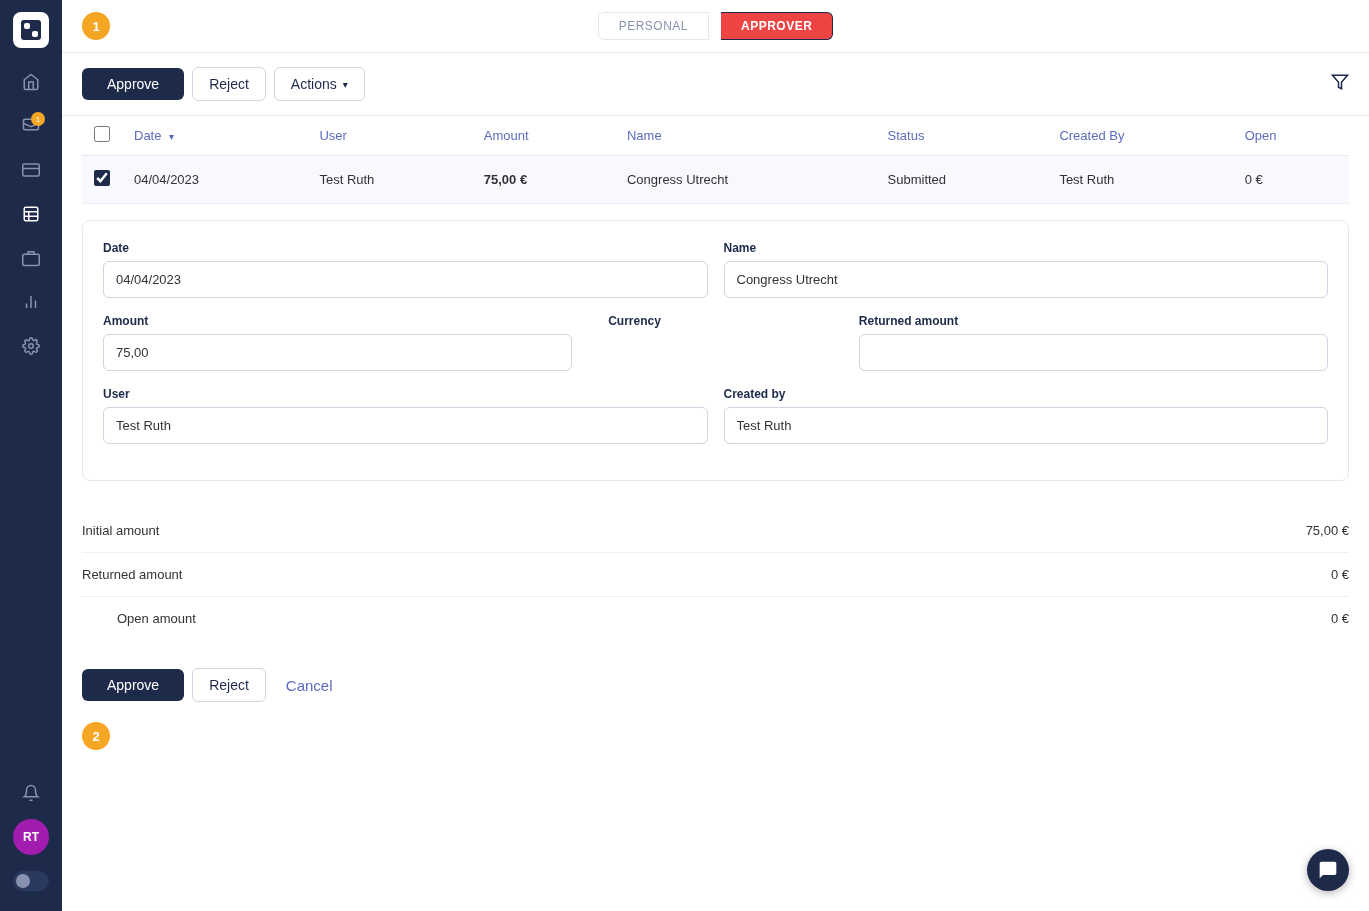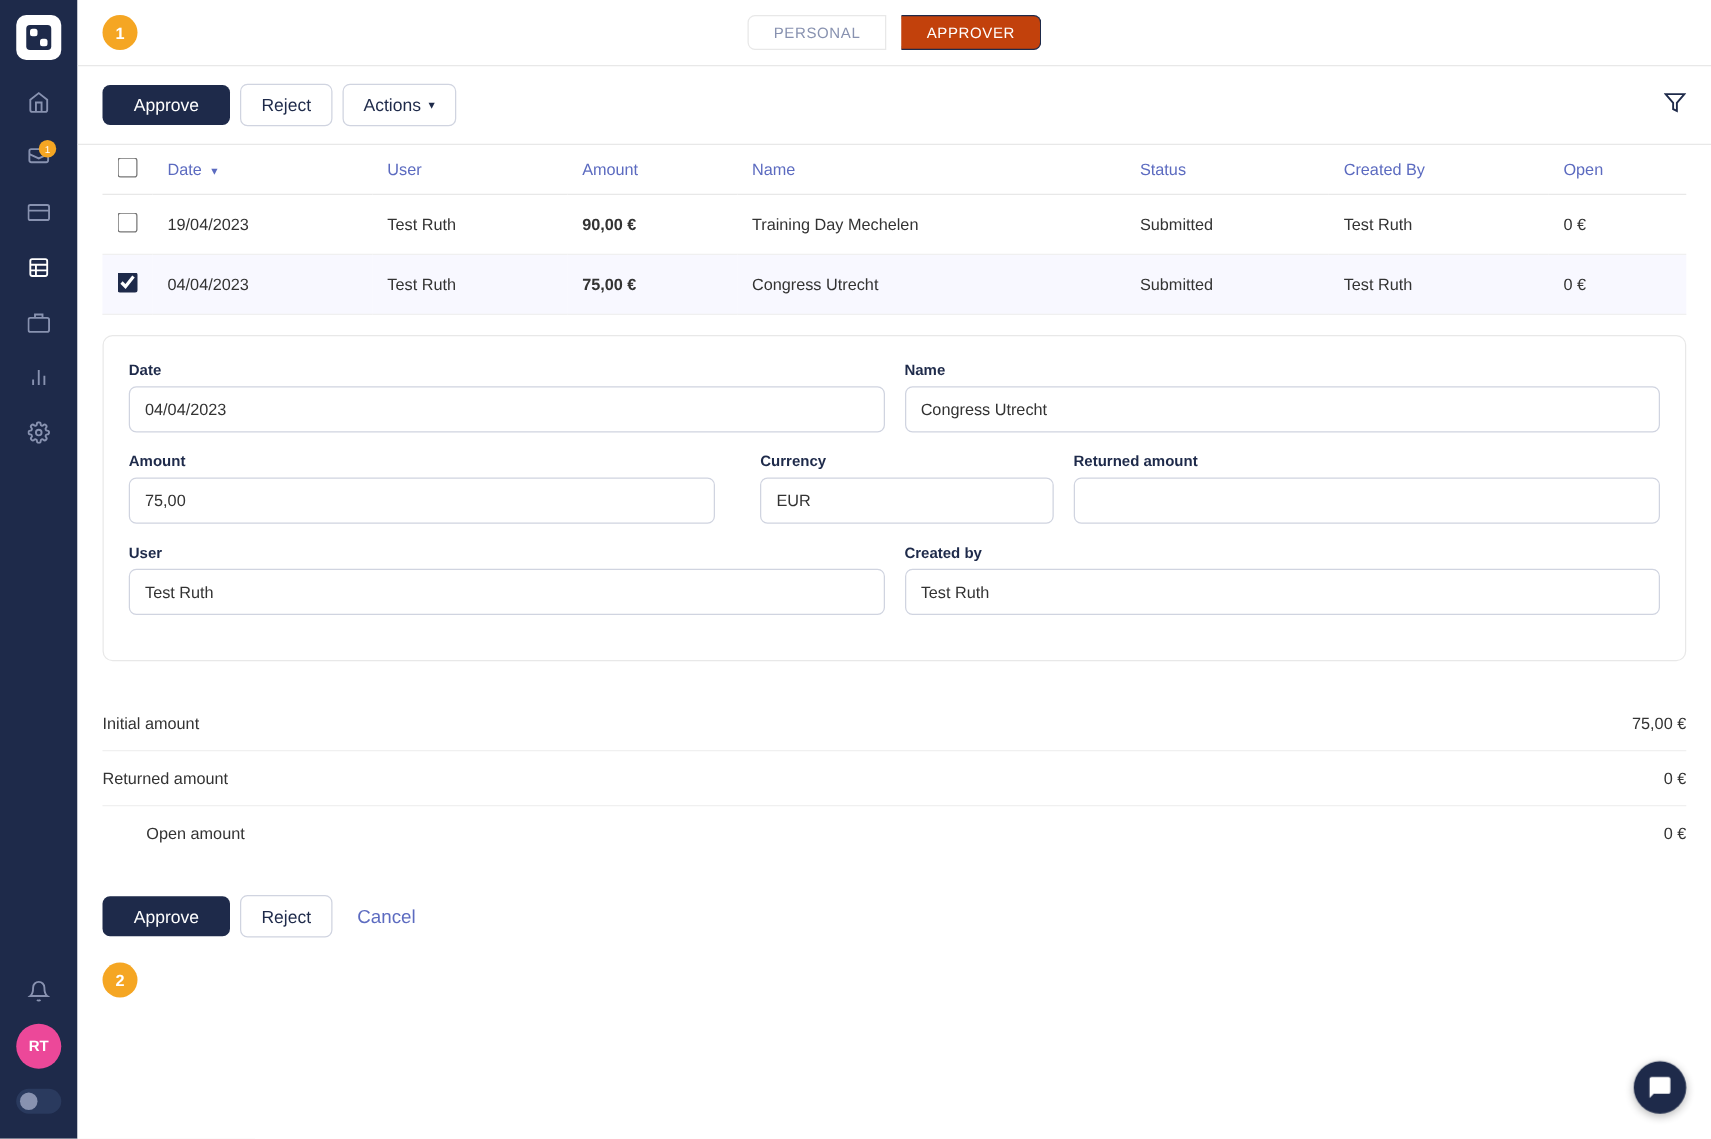--- a/index.html
+++ b/index.html
@@ -64,21 +64,21 @@
       background: #f5a623;
       border-radius: 50%;
       font-size: 8px;
       color: #fff;
       display: flex; align-items: center; justify-content: center;
     }
     .sidebar-spacer { flex: 1; }
     .sidebar-avatar {
       width: 36px; height: 36px;
       border-radius: 50%;
-      background: #ec4899;
+      background: #a21caf;
       display: flex; align-items: center; justify-content: center;
       color: #fff;
       font-size: 12px;
       font-weight: 600;
       cursor: pointer;
       margin-bottom: 8px;
     }
     .sidebar-toggle {
       width: 36px; height: 20px;
       background: #2a3a5e;
@@ -149,23 +149,24 @@
       font-size: 12px;
       font-weight: 500;
       cursor: pointer;
       color: #8892b0;
       letter-spacing: 0.5px;
       text-transform: uppercase;
     }
     .tab-btn:first-child { border-radius: 6px 0 0 6px; }
     .tab-btn:last-child { border-radius: 0 6px 6px 0; border-left: none; }
     .tab-btn.active {
-      background: #c2410c;
+      background: #ef4444;
       color: #fff;
       border-color: #1e2a4a;
+      font-weight: bold;
     }
 
     
     .toolbar {
       display: flex;
       align-items: center;
       padding: 14px 20px;
       gap: 8px;
       border-bottom: 1px solid #e8e8e8;
     }
@@ -406,30 +407,20 @@
           </th>
           <th>User</th>
           <th>Amount</th>
           <th>Name</th>
           <th>Status</th>
           <th>Created By</th>
           <th>Open</th>
         </tr>
       </thead>
       <tbody>
-        <tr>
-          <td><input type="checkbox" style=""></td>
-          <td>19/04/2023</td>
-          <td>Test Ruth</td>
-          <td class="amount-bold">90,00 €</td>
-          <td>Training Day Mechelen</td>
-          <td>Submitted</td>
-          <td>Test Ruth</td>
-          <td>0 €</td>
-        </tr>
         <tr style="background:#f8f8ff;">
           <td><input type="checkbox" checked="" style=""></td>
           <td>04/04/2023</td>
           <td>Test Ruth</td>
           <td class="amount-bold">75,00 €</td>
           <td>Congress Utrecht</td>
           <td>Submitted</td>
           <td>Test Ruth</td>
           <td>0 €</td>
         </tr>
@@ -449,21 +440,20 @@
       </div>
     </div>
 
     <div class="form-row">
       <div class="form-group">
         <label class="form-label">Amount</label>
         <input type="text" class="form-input" value="75,00" style="">
       </div>
       <div class="form-group half">
         <label class="form-label">Currency</label>
-        <input type="text" class="form-input" value="EUR" style="">
       </div>
       <div class="form-group">
         <label class="form-label">Returned amount</label>
         <input type="text" class="form-input" value="" style="">
       </div>
     </div>
 
     <div class="form-row">
       <div class="form-group">
         <label class="form-label">User</label>

